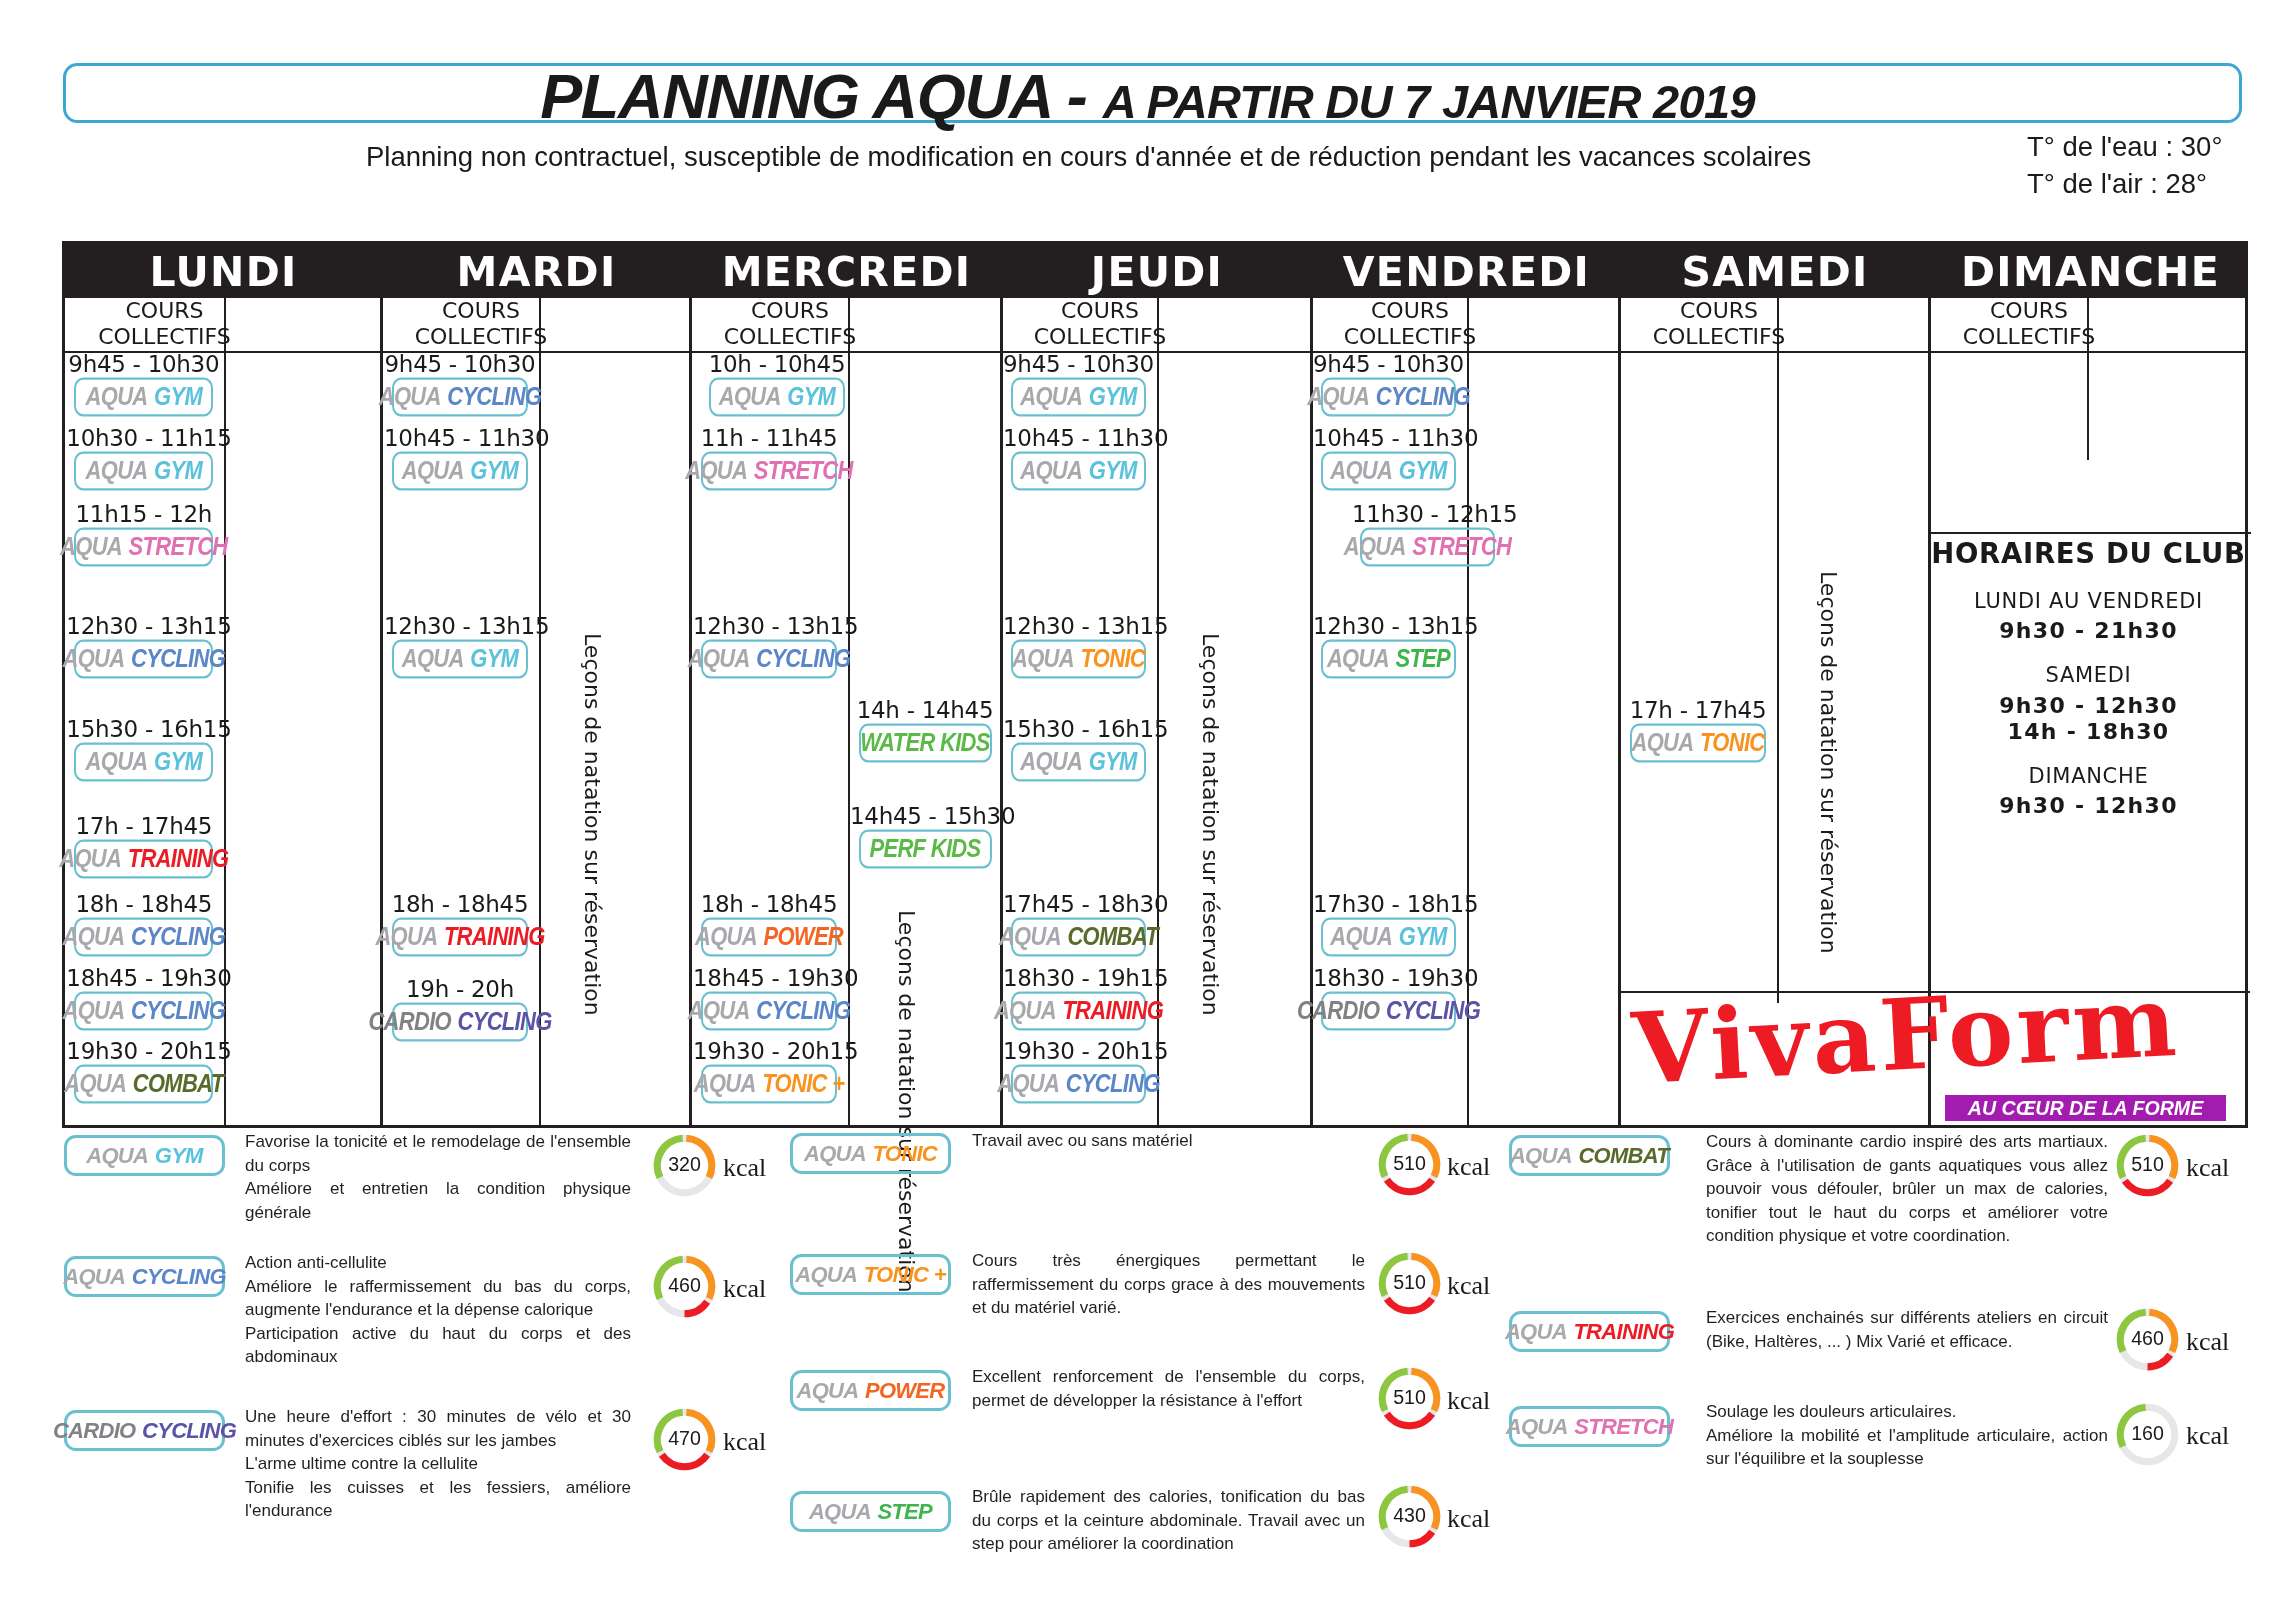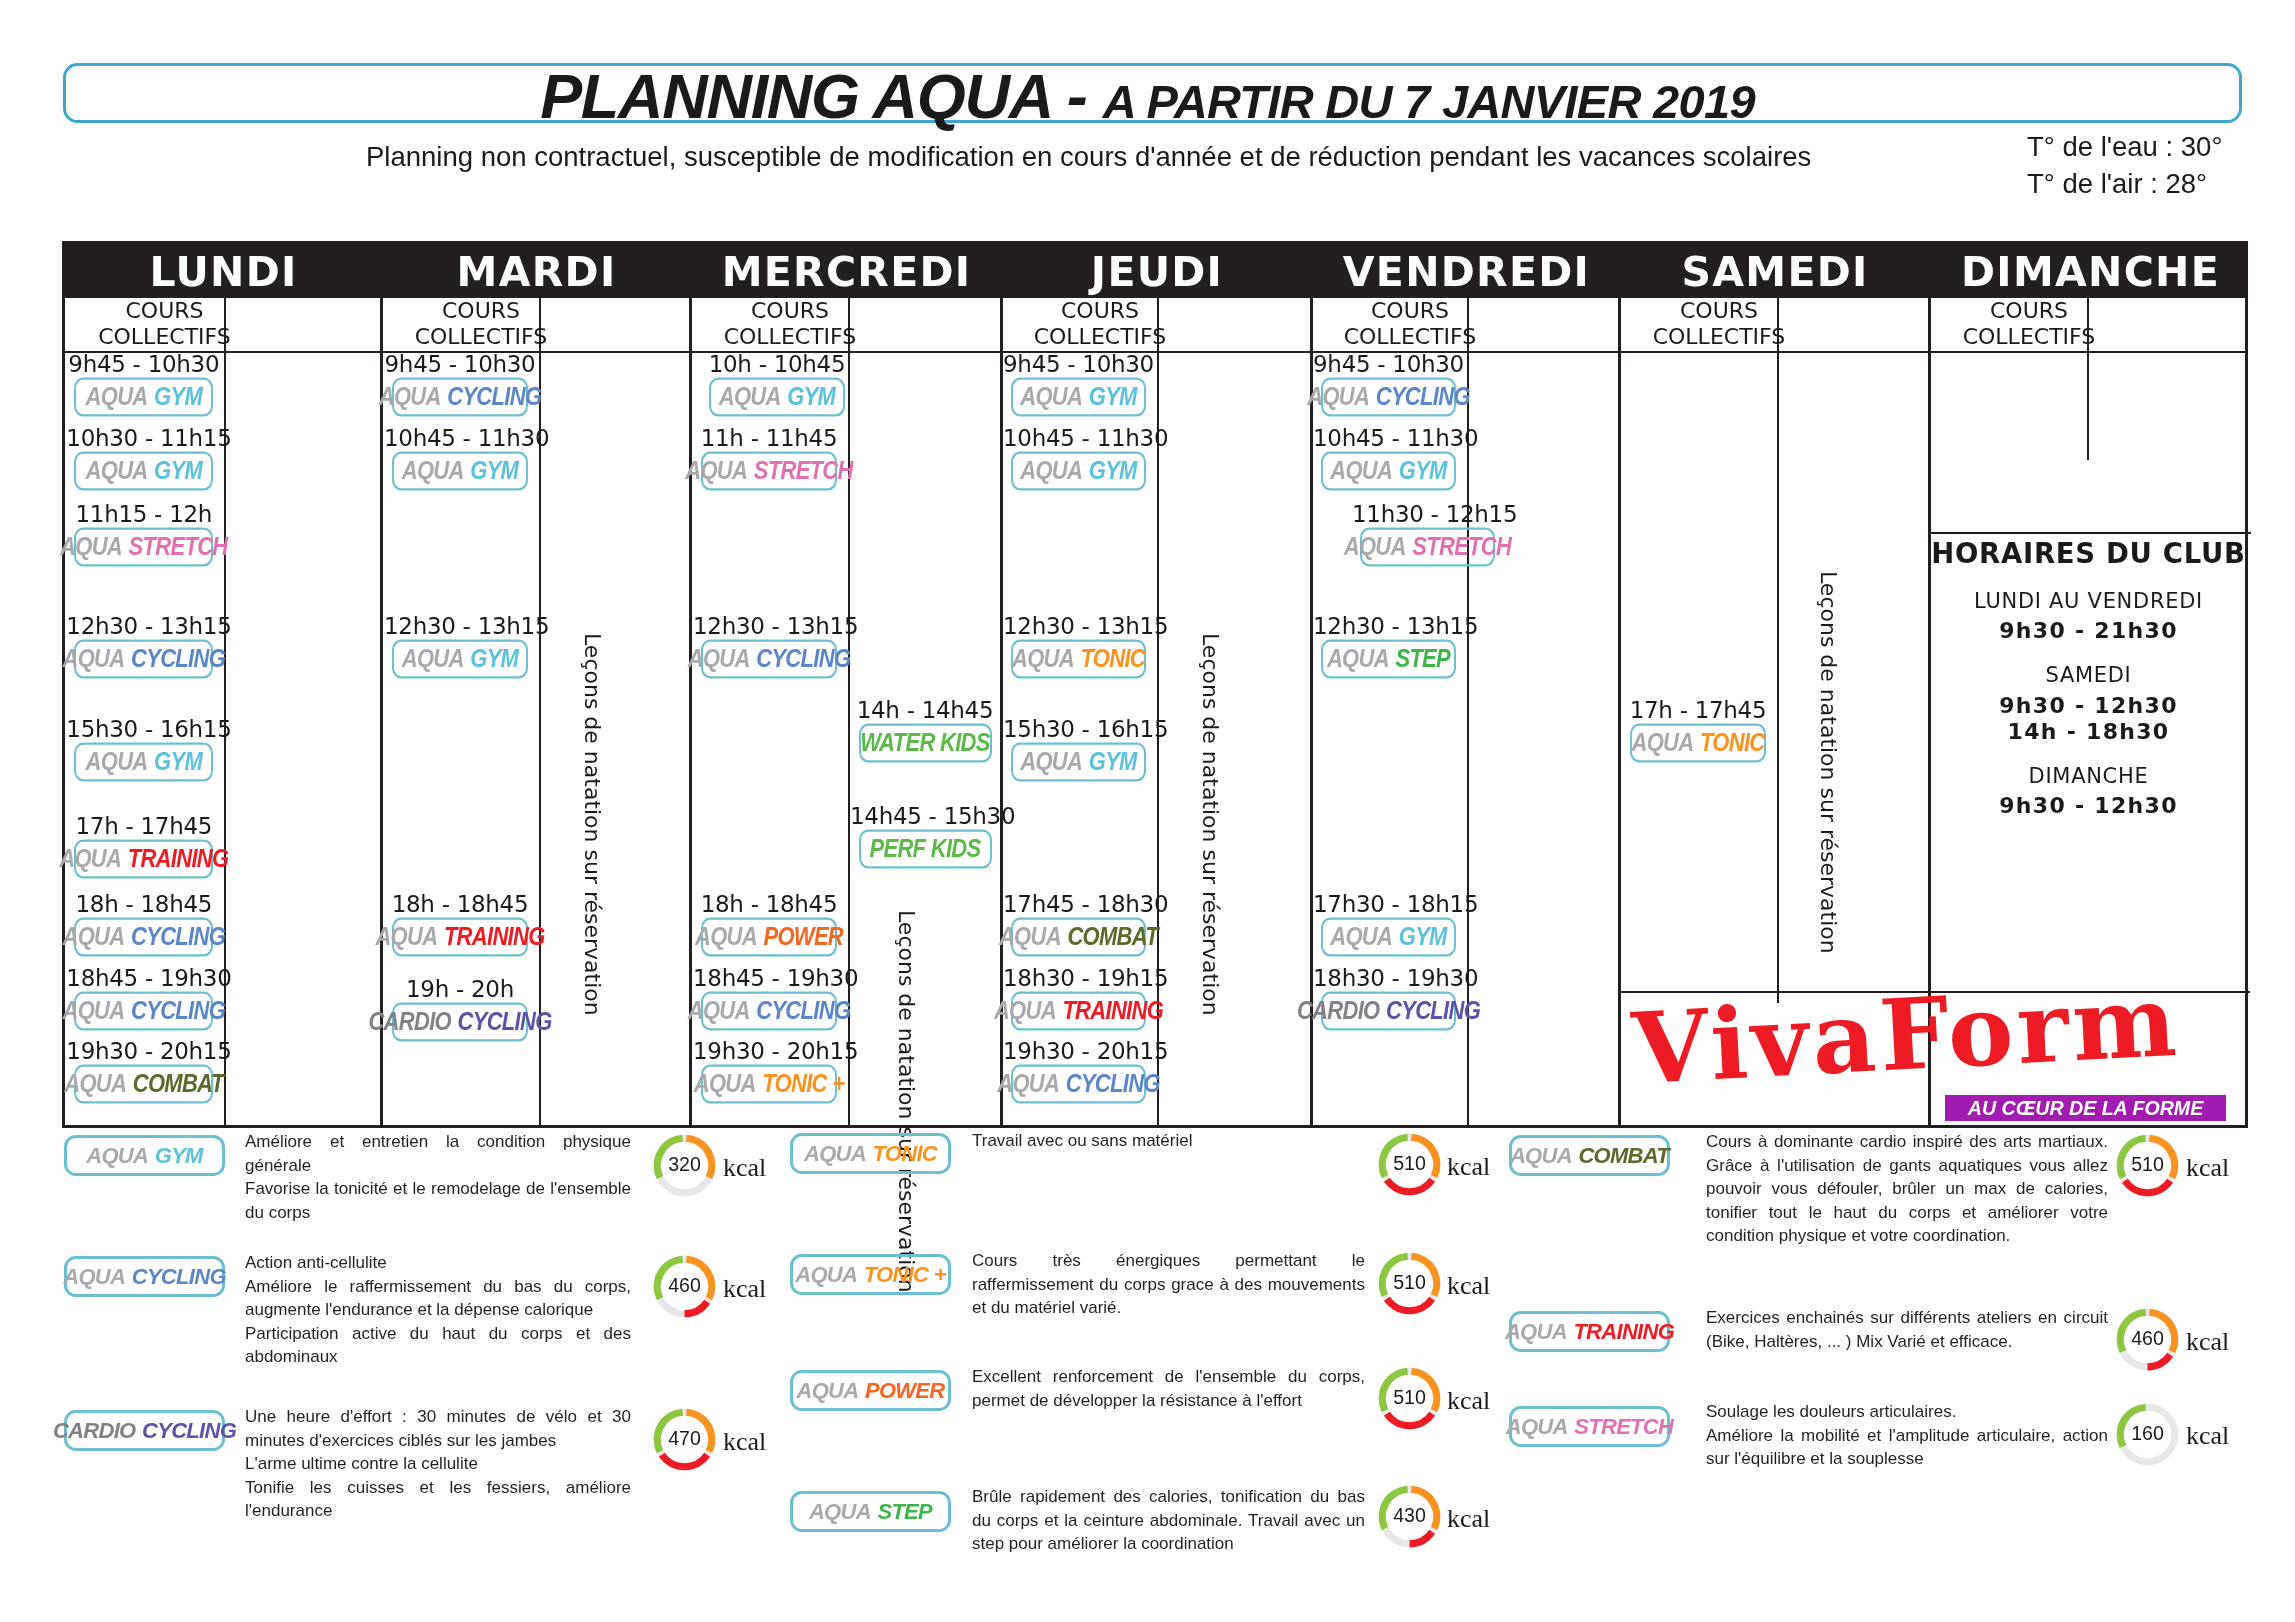--- a/index.html
+++ b/index.html
@@ -385,22 +385,22 @@
     <div class="tagline" style="left: 1880px; top: 851px; width: 281px;">AU CŒUR DE LA FORME</div>
   </div>
 
 <div id="legend">
     <div class="legend-item">
       <div class="legend-pill" style="left: 64px; top: 1135px;">
         <span class="a">AQUA</span>
         <span style="color: rgb(91, 194, 220);">GYM</span>
       </div>
       <div class="desc" style="left: 245px; top: 1130px; width: 386px;">
+        <p>Favorise la tonicité et le remodelage de l'ensemble du corps</p>
         <p>Améliore et entretien la condition physique générale</p>
-        <p>Favorise la tonicité et le remodelage de l'ensemble du corps</p>
       </div>
       <div class="gauge" style="left: 652px; top: 1133px;"><svg width="65" height="65" viewBox="0 0 100 100">
           <circle cx="50" cy="50" r="42" fill="none" stroke="#e6e7e8" stroke-width="11"></circle>
           <path d="M12.3 68.4 A42 42 0 0 1 47.1 8.1" fill="none" stroke="#8dc63f" stroke-width="11"></path>
           <path d="M52.9 8.1 A42 42 0 0 1 87.7 68.4" fill="none" stroke="#f7931e" stroke-width="11"></path>
         </svg><div class="num">320</div></div>
       <div class="kcal" style="left: 723px; top: 1153px;">kcal</div>
     </div>
     <div class="legend-item">
       <div class="legend-pill" style="left: 64px; top: 1256px;">

